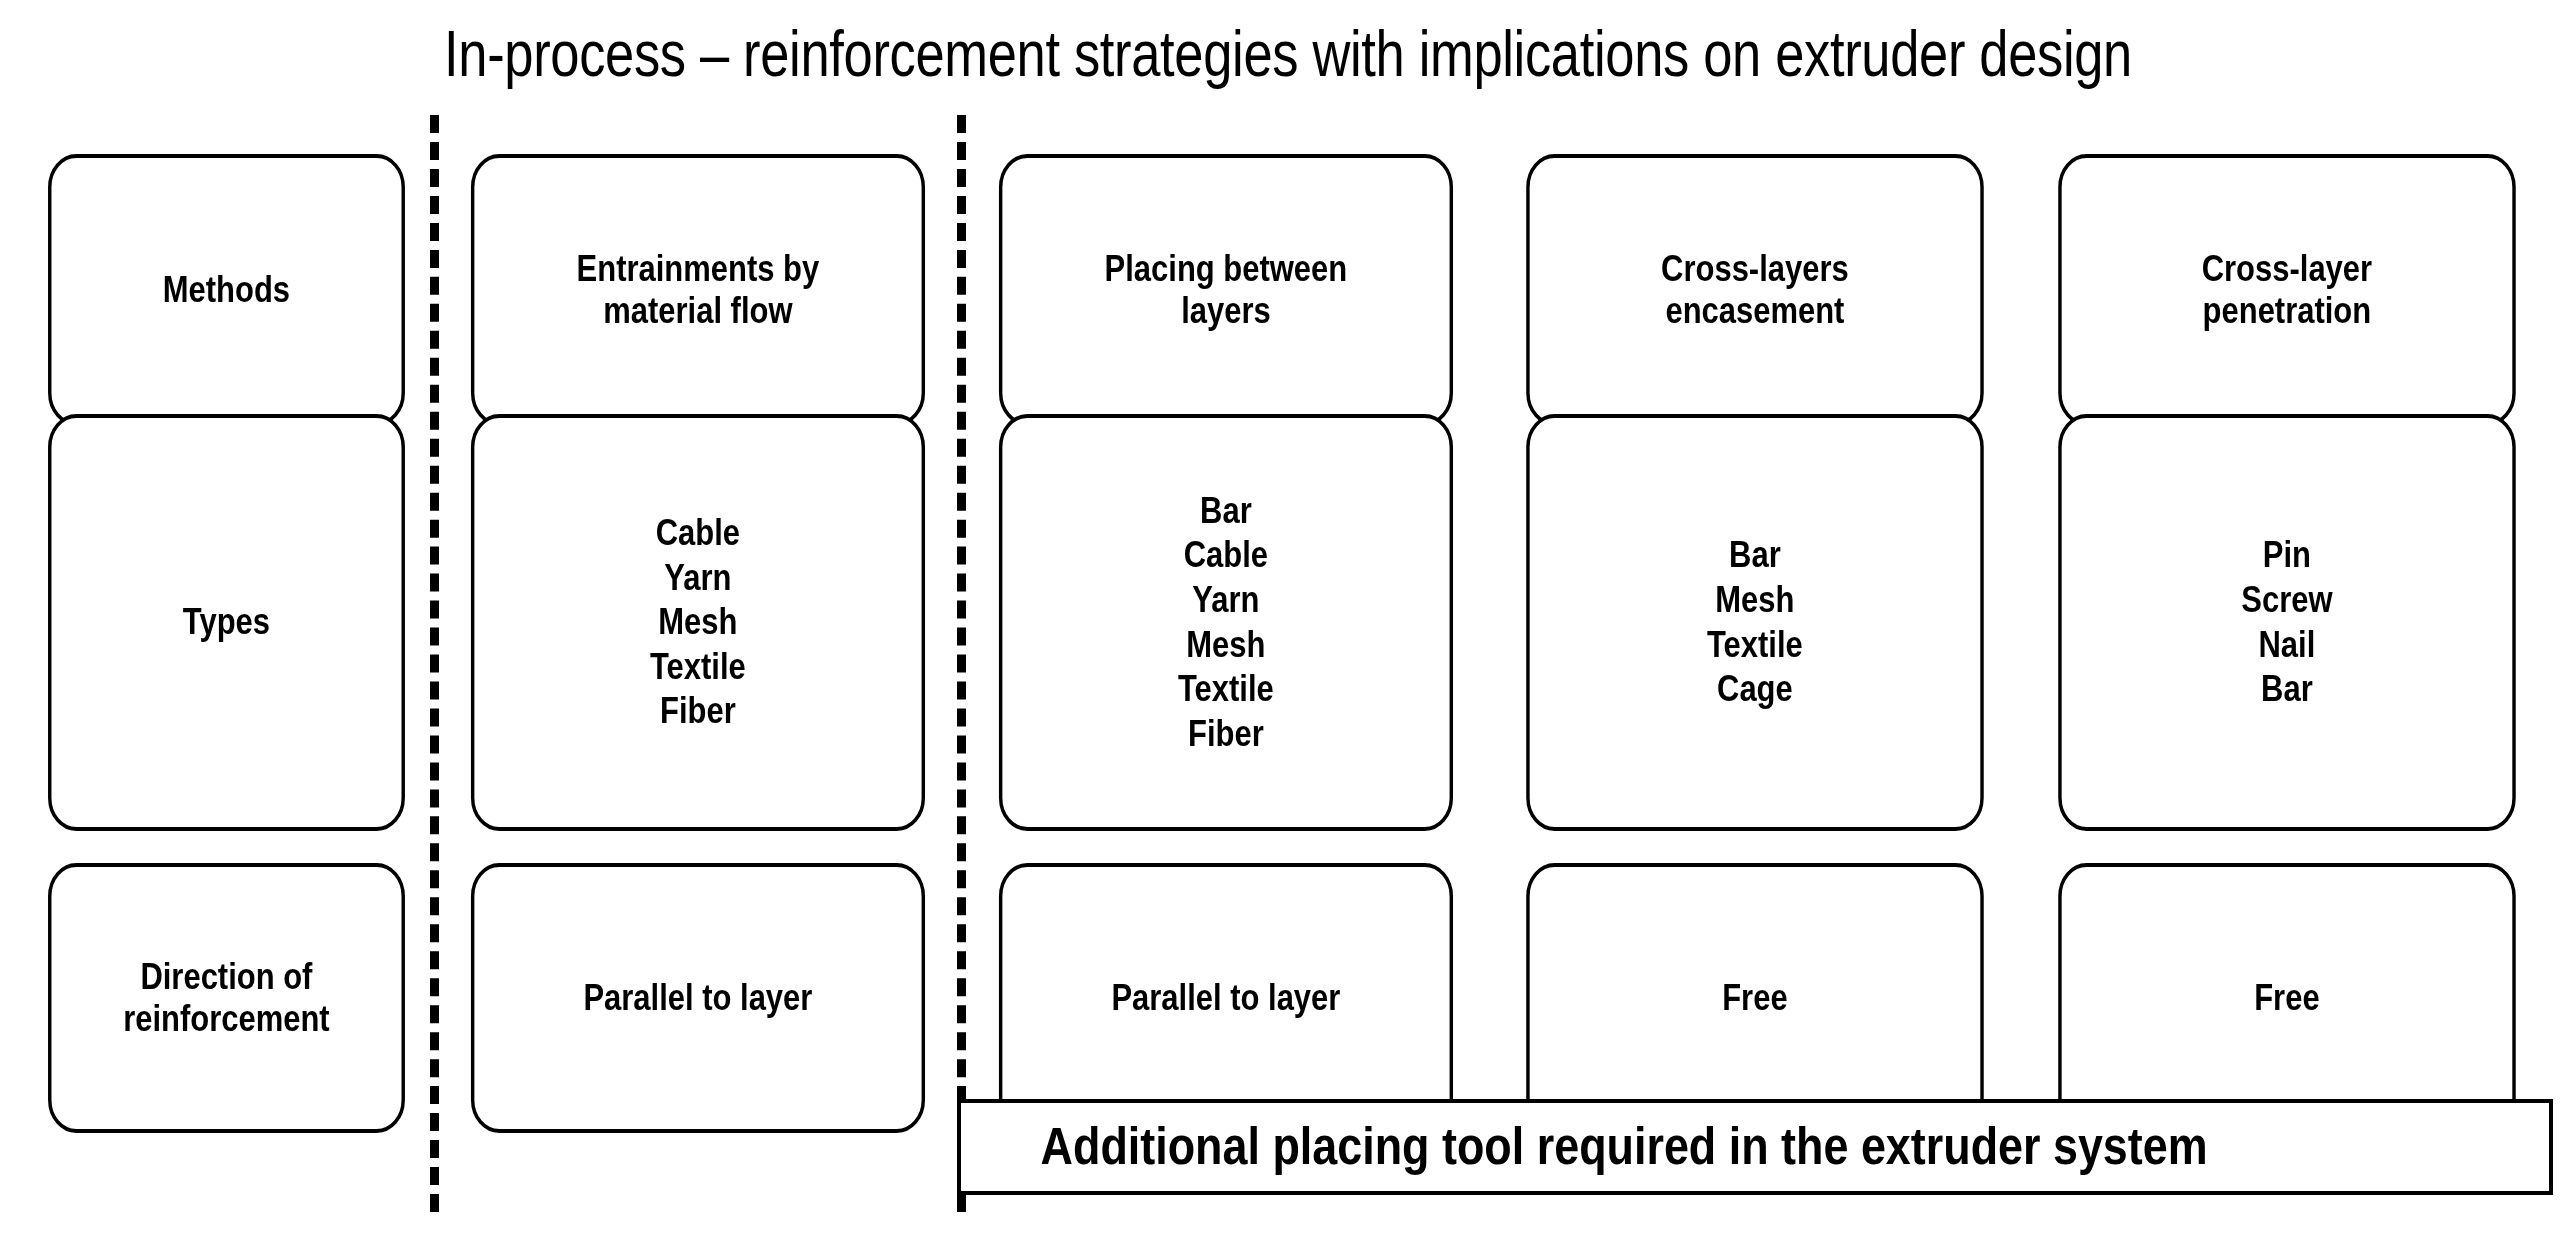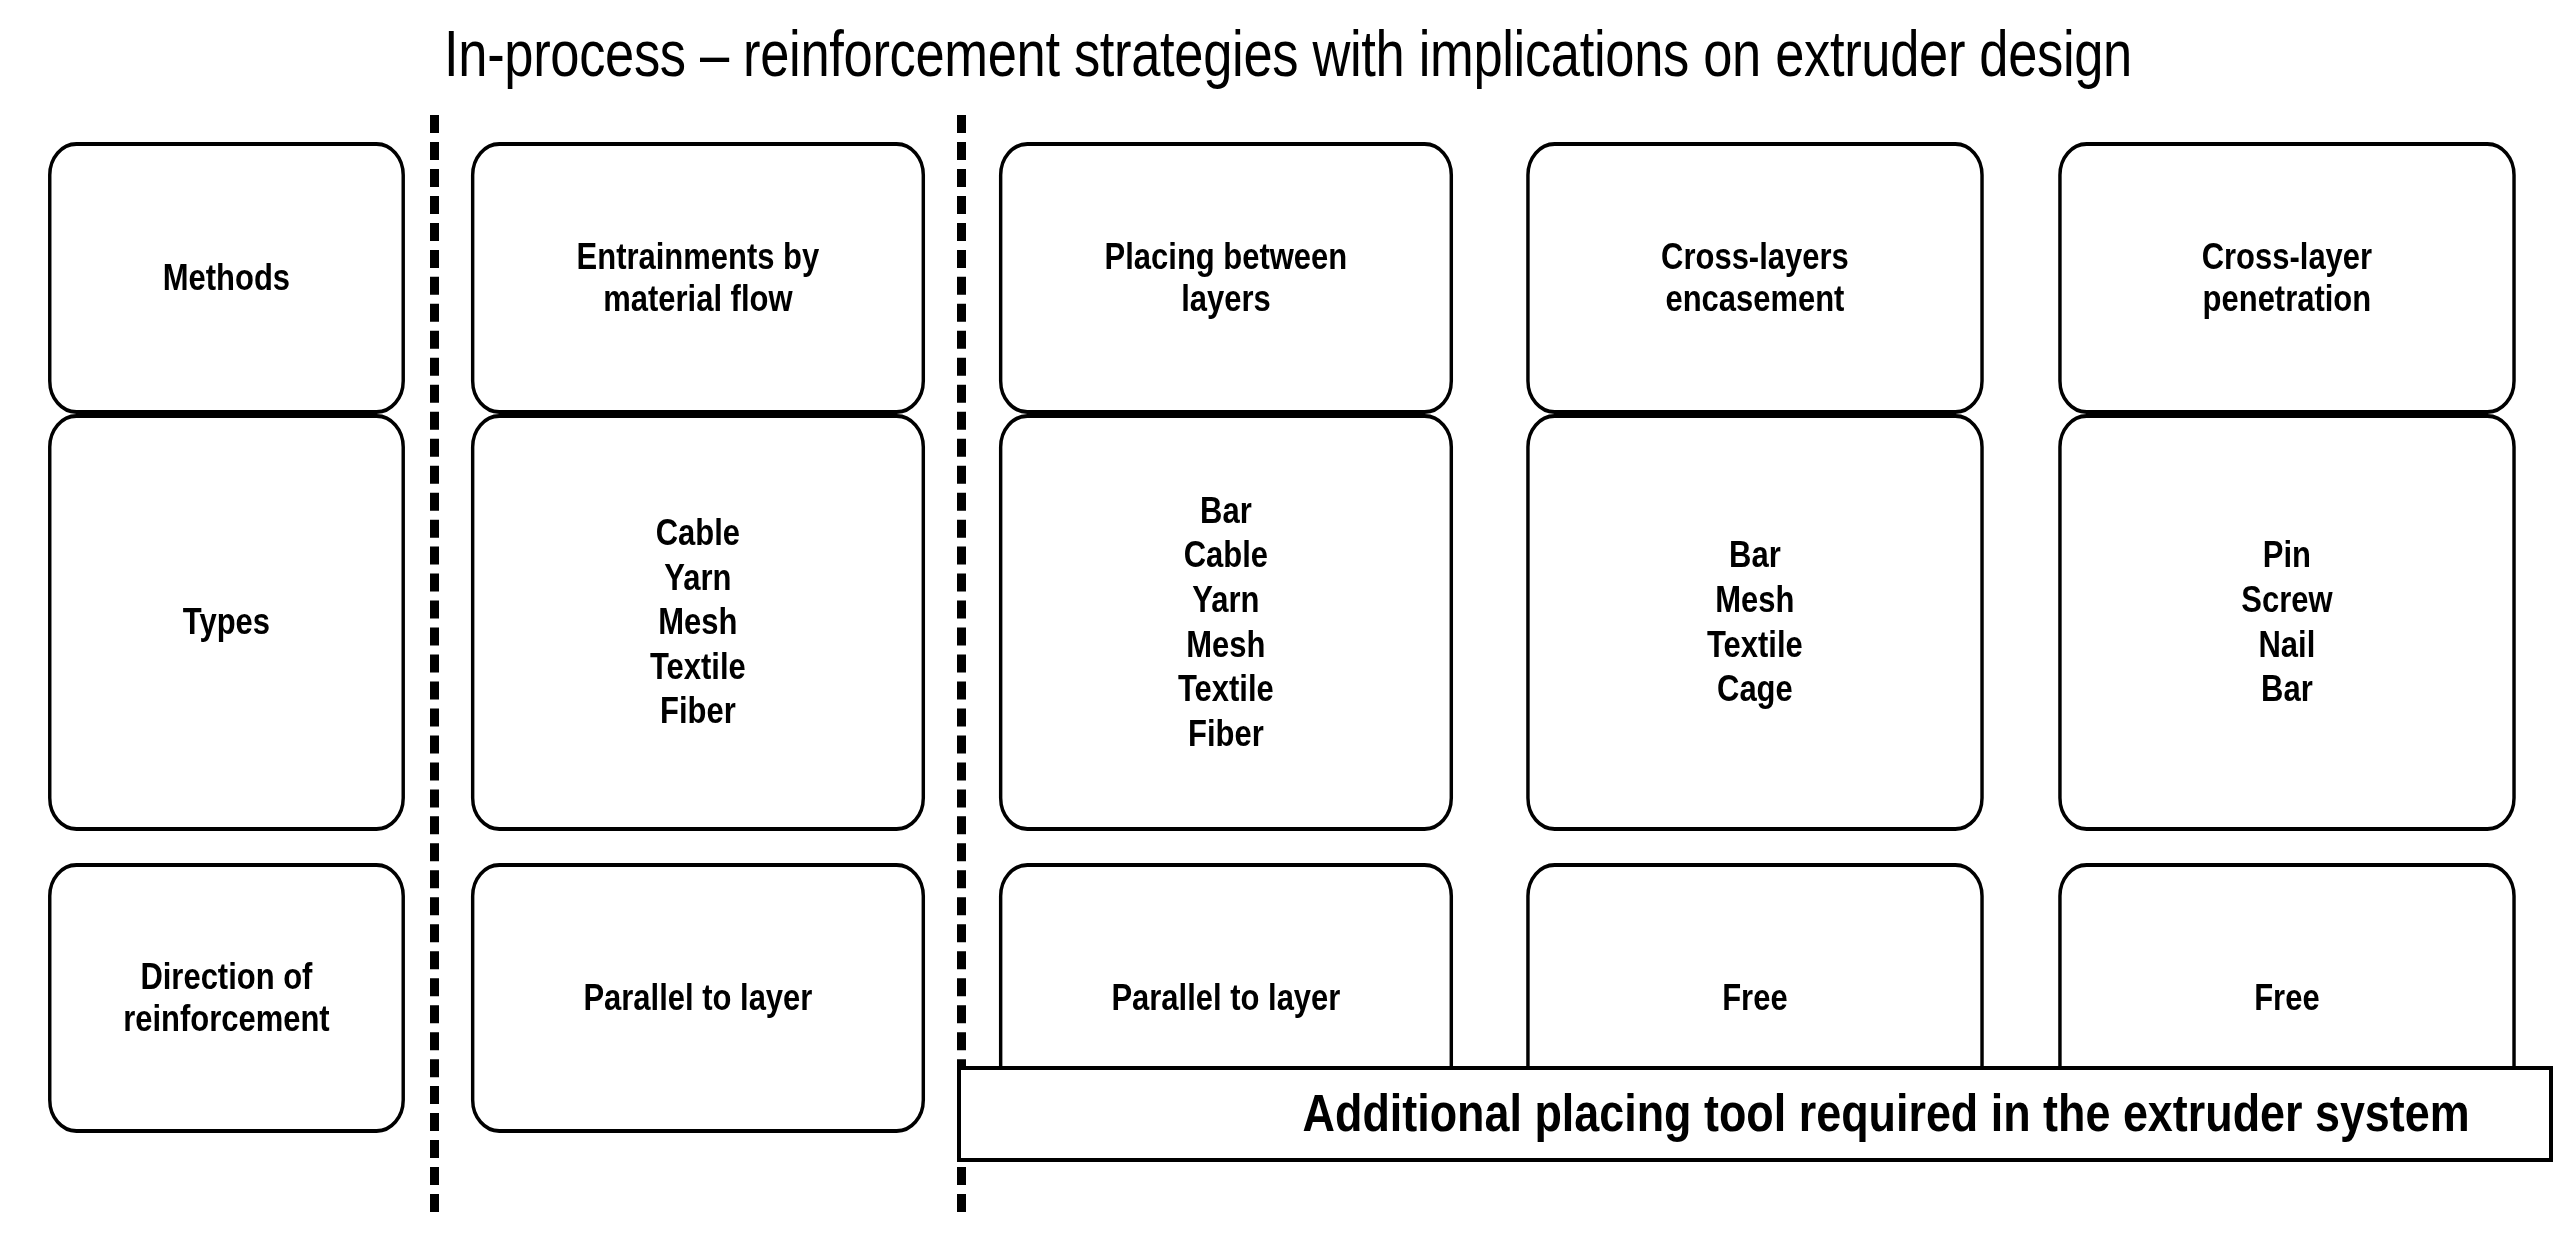--- a/index.html
+++ b/index.html
@@ -42,21 +42,21 @@
     width: 2534px;
     height: 959px;
   }
 
   .mx-row {
     position: absolute;
     left: 0;
     width: 100%;
     display: flex;
   }
-  .mx-row.r1 { top: 0px;    height: 272px; }
+  .mx-row.r1 { top: 12px;    height: 272px; }
   .mx-row.r2 { top: 272px;  height: 417px; }
   .mx-row.r3 { top: 721px;  height: 270px; }
 
   .mx-cell {
     position: relative;
     box-sizing: border-box;
     border: 4.1px solid #000000;
     border-radius: 33px;
     background: #ffffff;
     display: flex;
@@ -92,29 +92,29 @@
     height: 1097px;
     border-left: 9px dashed #000000;
   }
   #dashed-sep-1 { left: 430px; }
   #dashed-sep-2 { left: 957px; }
 
   
   #bottom-note {
     position: absolute;
     left: 957px;
-    top: 1066px;
+    top: 1099px;
     width: 1596px;
     height: 96px;
     box-sizing: border-box;
     border: 4.1px solid #000000;
     background: #ffffff;
     display: flex;
     align-items: center;
-    justify-content: flex-end;
+    justify-content: flex-start;
   }
   #bottom-note .note-text {
     font-weight: bold;
     font-size: 51px;
     line-height: 1.05;
     white-space: nowrap;
     transform: scaleX(0.88);
   }
 </style>
 </head>

